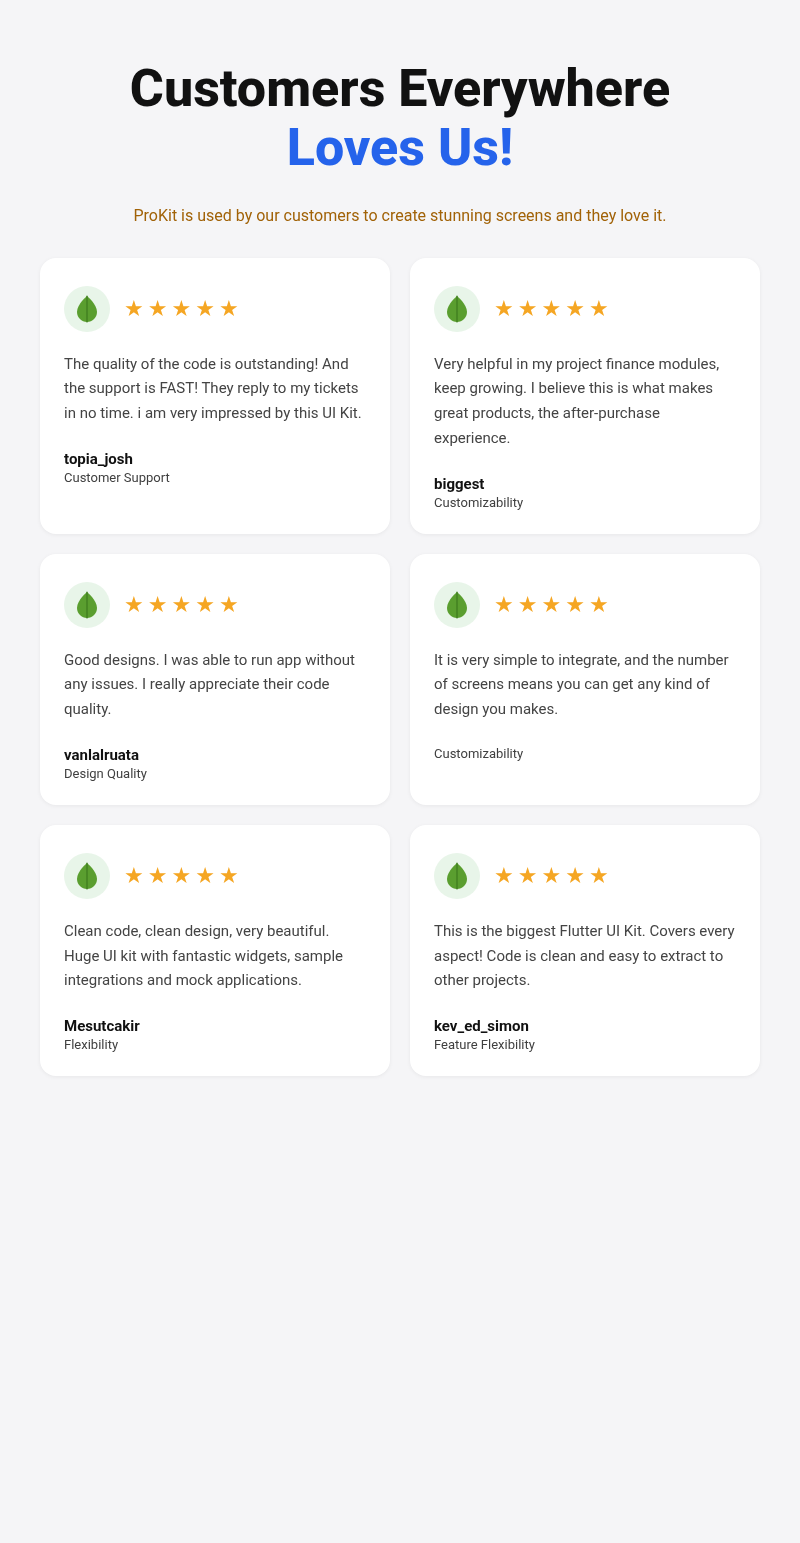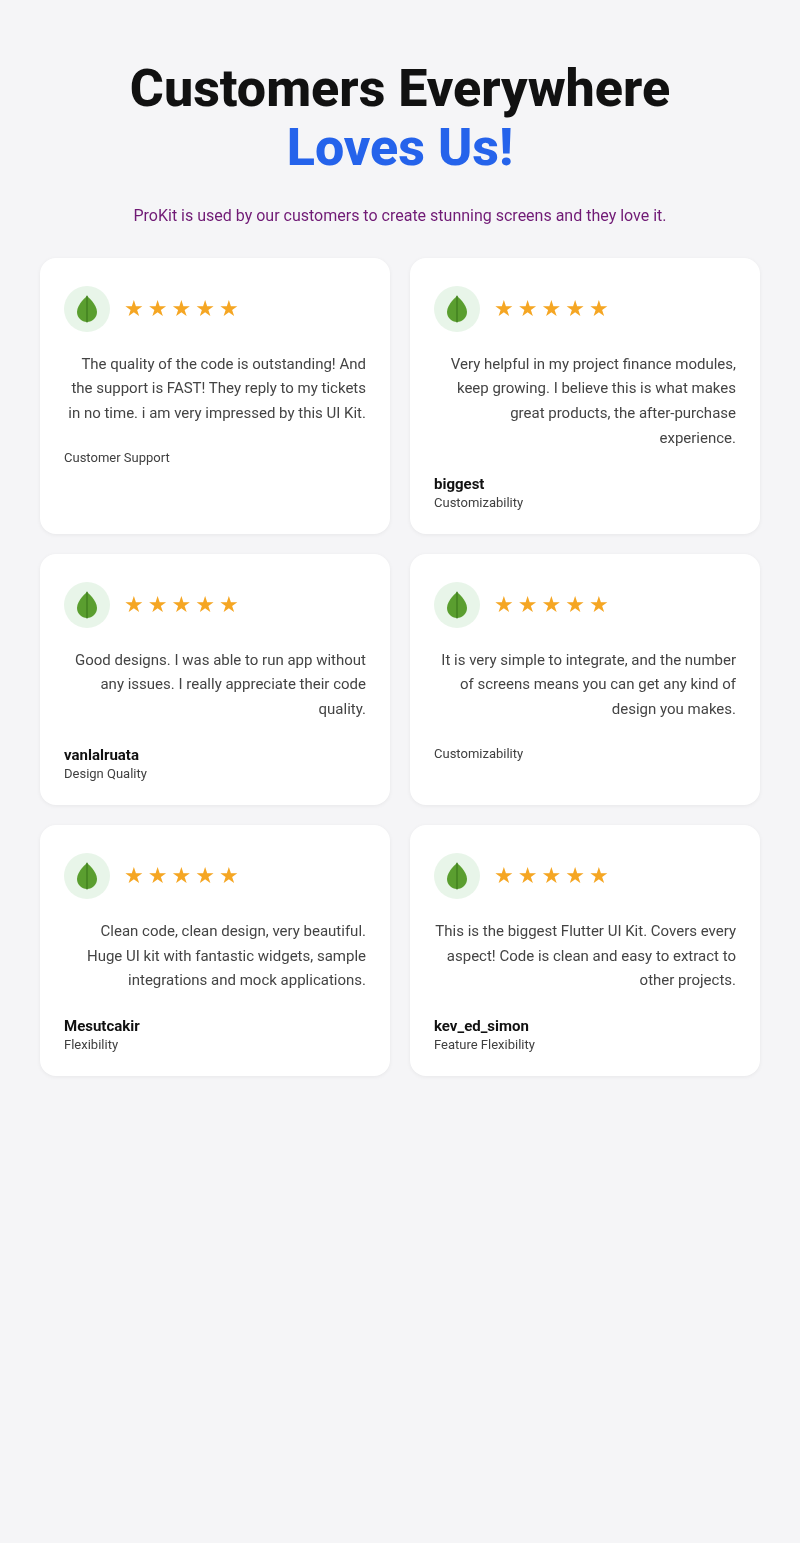--- a/index.html
+++ b/index.html
@@ -31,21 +31,21 @@
     .header-title-line2 {
       font-size: 52px;
       font-weight: 800;
       color: #2563eb;
       line-height: 1.2;
       text-align: center;
     }
 
     .header-subtitle {
       font-size: 16px;
-      color: #701a75;
+      color: #a16207;
       margin-top: 24px;
       line-height: 1.5;
     }
 
     .reviews-grid {
       display: grid;
       grid-template-columns: 1fr 1fr;
       gap: 20px;
       margin-top: 30px;
     }
@@ -78,21 +78,20 @@
     .star {
       font-size: 22px;
       color: #f5a623;
     }
 
     .review-text {
       font-size: 15px;
       color: #444444;
       line-height: 1.65;
       margin-bottom: 24px;
-      text-align: right;
     }
 
     .reviewer-name {
       font-size: 15px;
       font-weight: 700;
       color: #111111;
       margin-bottom: 2px;
     }
 
     .reviewer-category {
@@ -119,20 +118,21 @@
         </svg>
         <div class="stars">
           <span class="star">★</span>
           <span class="star">★</span>
           <span class="star">★</span>
           <span class="star">★</span>
           <span class="star">★</span>
         </div>
       </div>
       <div class="review-text">The quality of the code is outstanding! And the support is FAST! They reply to my tickets in no time. i am very impressed by this UI Kit.</div>
+      <div class="reviewer-name">topia_josh</div>
       <div class="reviewer-category">Customer Support</div>
     </div>
     <div class="review-card">
       <div class="card-header">
         <svg class="leaf-icon" viewBox="0 0 46 46" fill="none" xmlns="http://www.w3.org/2000/svg">
           <circle cx="23" cy="23" r="23" fill="#e8f5e9"></circle>
           <path d="M23 10 C23 10, 13 18, 13 26 C13 31.5 17.5 36 23 36 C28.5 36 33 31.5 33 26 C33 18 23 10 23 10Z" fill="#5a9e2f"></path>
           <path d="M23 10 C23 10, 23 22, 23 36" stroke="#3d7a1e" stroke-width="1.2" stroke-linecap="round"></path>
         </svg>
         <div class="stars">

